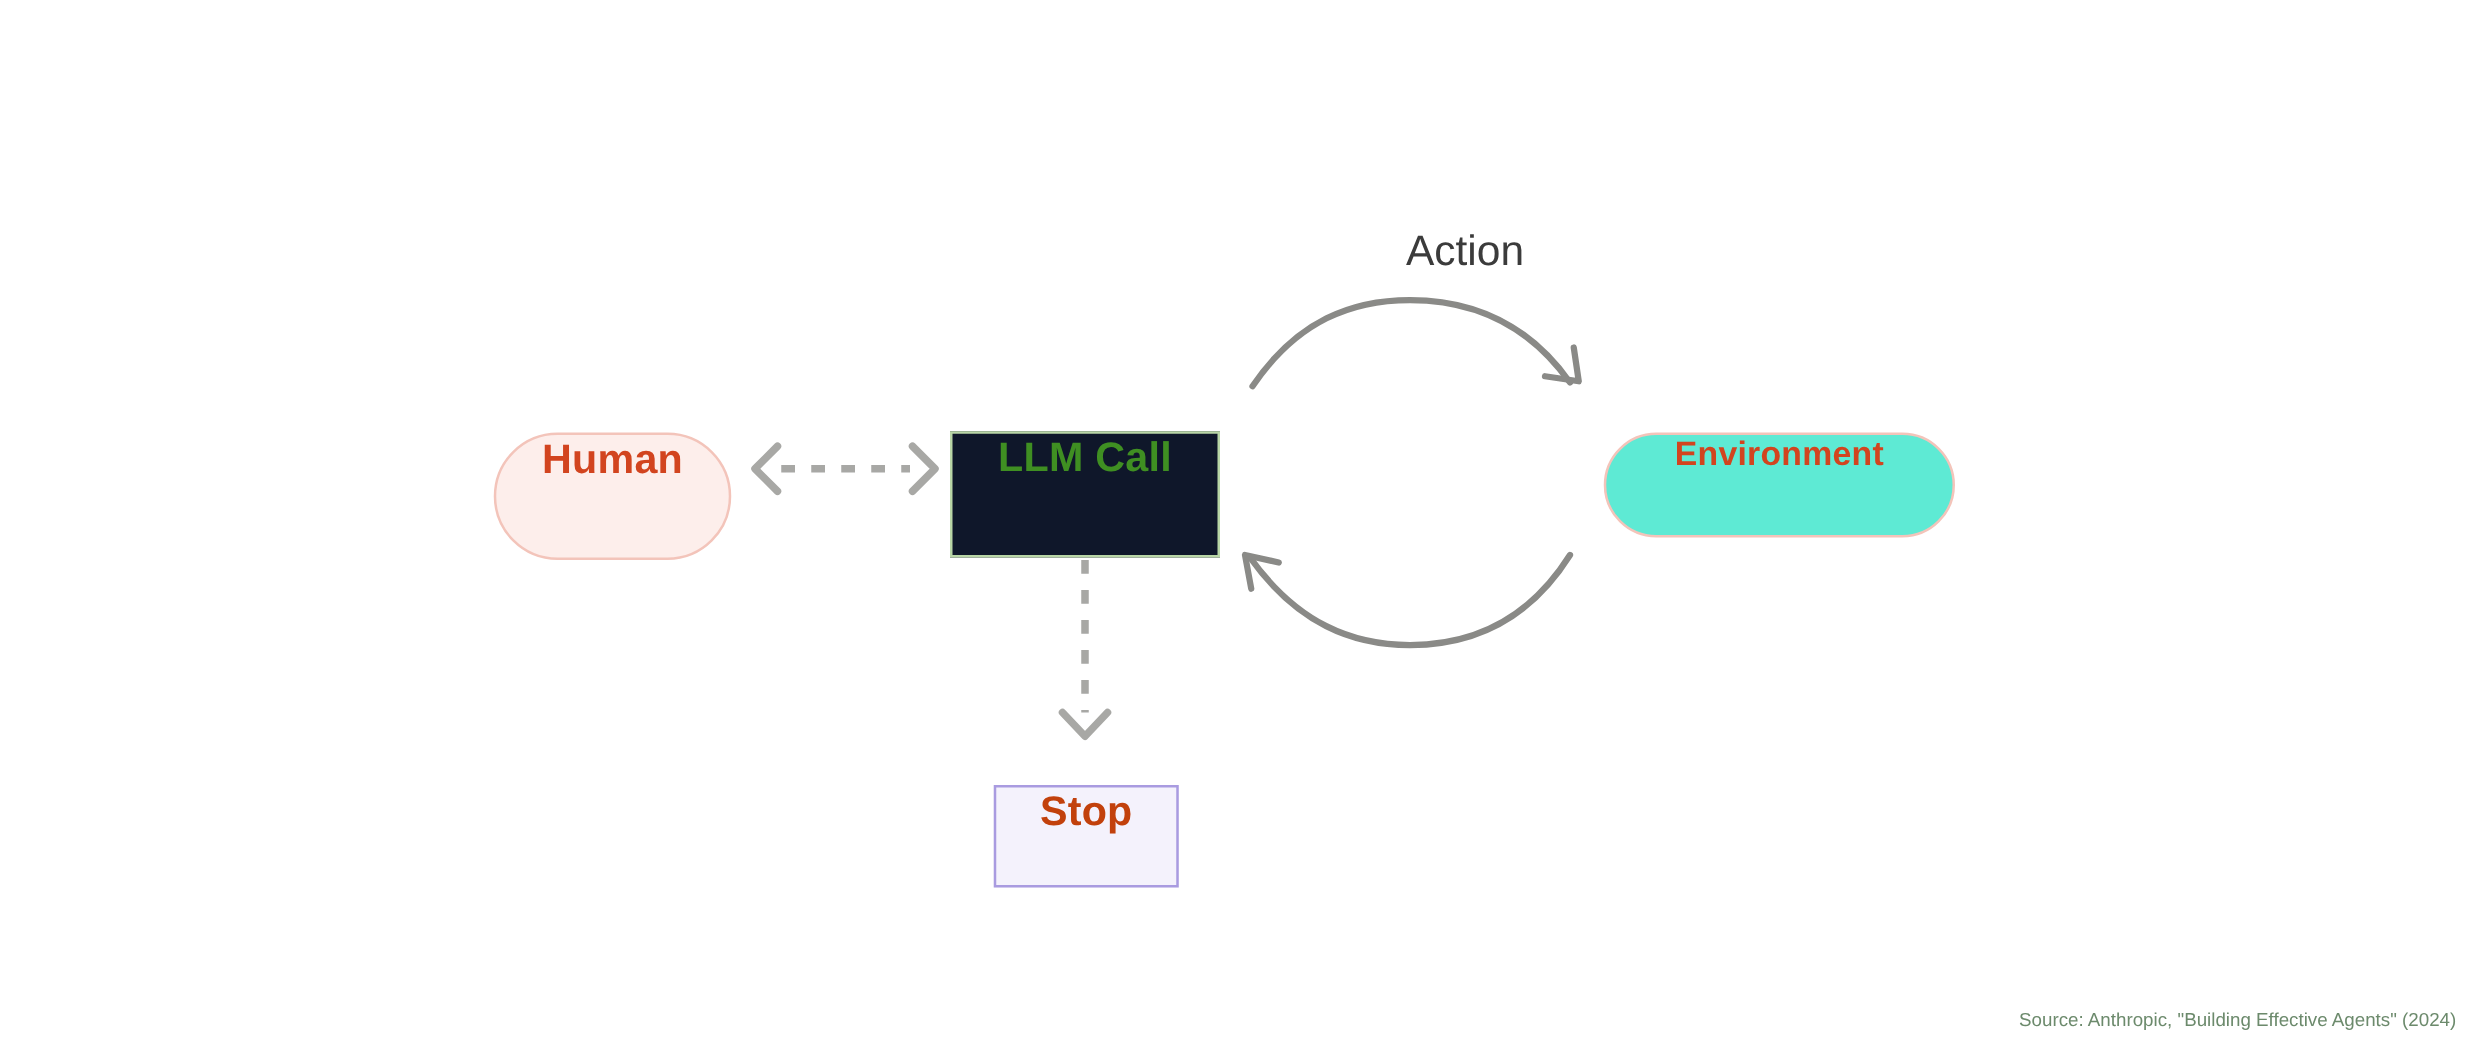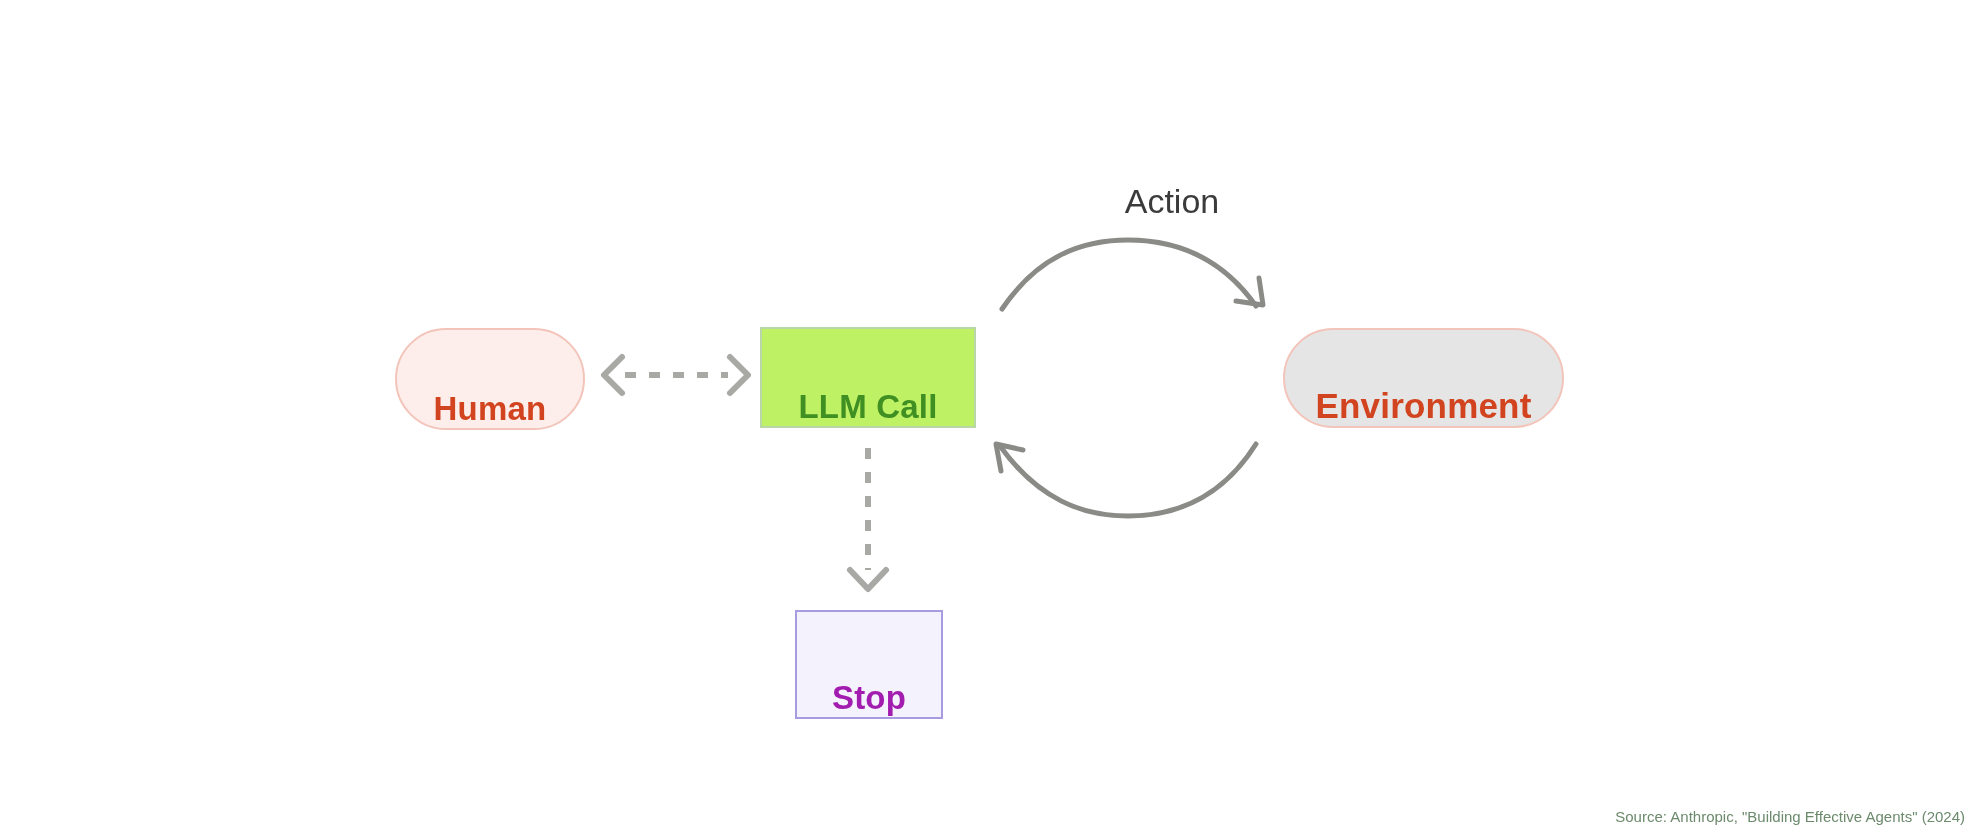--- a/index.html
+++ b/index.html
@@ -16,71 +16,72 @@
     width: 1979px;
     height: 834px;
     background: #ffffff;
     overflow: hidden;
   }
 
   
   .node {
     position: absolute;
     display: flex;
-    align-items: flex-end;
+    align-items: flex-start;
     justify-content: center;
     box-sizing: border-box;
     font-weight: bold;
     letter-spacing: 0.2px;
     white-space: nowrap;
+    margin-top: 18px;
   }
 
   .node-human {
     left: 395px;
     top: 328px;
     width: 190px;
     height: 102px;
     border-radius: 51px;
     background: #fdeeeb;
     border: 2px solid #f3c4ba;
     color: #d2441f;
     font-size: 33px;
   }
 
   .node-environment {
     left: 1283px;
     top: 328px;
     width: 281px;
-    height: 100px;
+    height: 84px;
     border-radius: 50px;
-    background: #e5e5e5;
+    background: #5eead4;
     border: 2px solid #f3c4ba;
     color: #d2441f;
-    font-size: 35px;
+    font-size: 27px;
   }
 
   .node-llmcall {
     left: 760px;
     top: 327px;
     width: 216px;
     height: 101px;
-    background: #bef264;
+    background: #0f172a;
     border: 2px solid #b9d6a6;
     color: #3f8f22;
     font-size: 33px;
   }
 
   .node-stop {
     left: 795px;
     top: 610px;
     width: 148px;
-    height: 109px;
+    height: 82px;
     background: #f4f2fc;
     border: 2px solid #a99be0;
-    color: #a21caf;
+    color: #c2410c;
     font-size: 33px;
   }
 
   
   .edge-label {
     position: absolute;
     color: #3b3b3b;
     font-size: 34px;
     font-weight: normal;
     white-space: nowrap;

